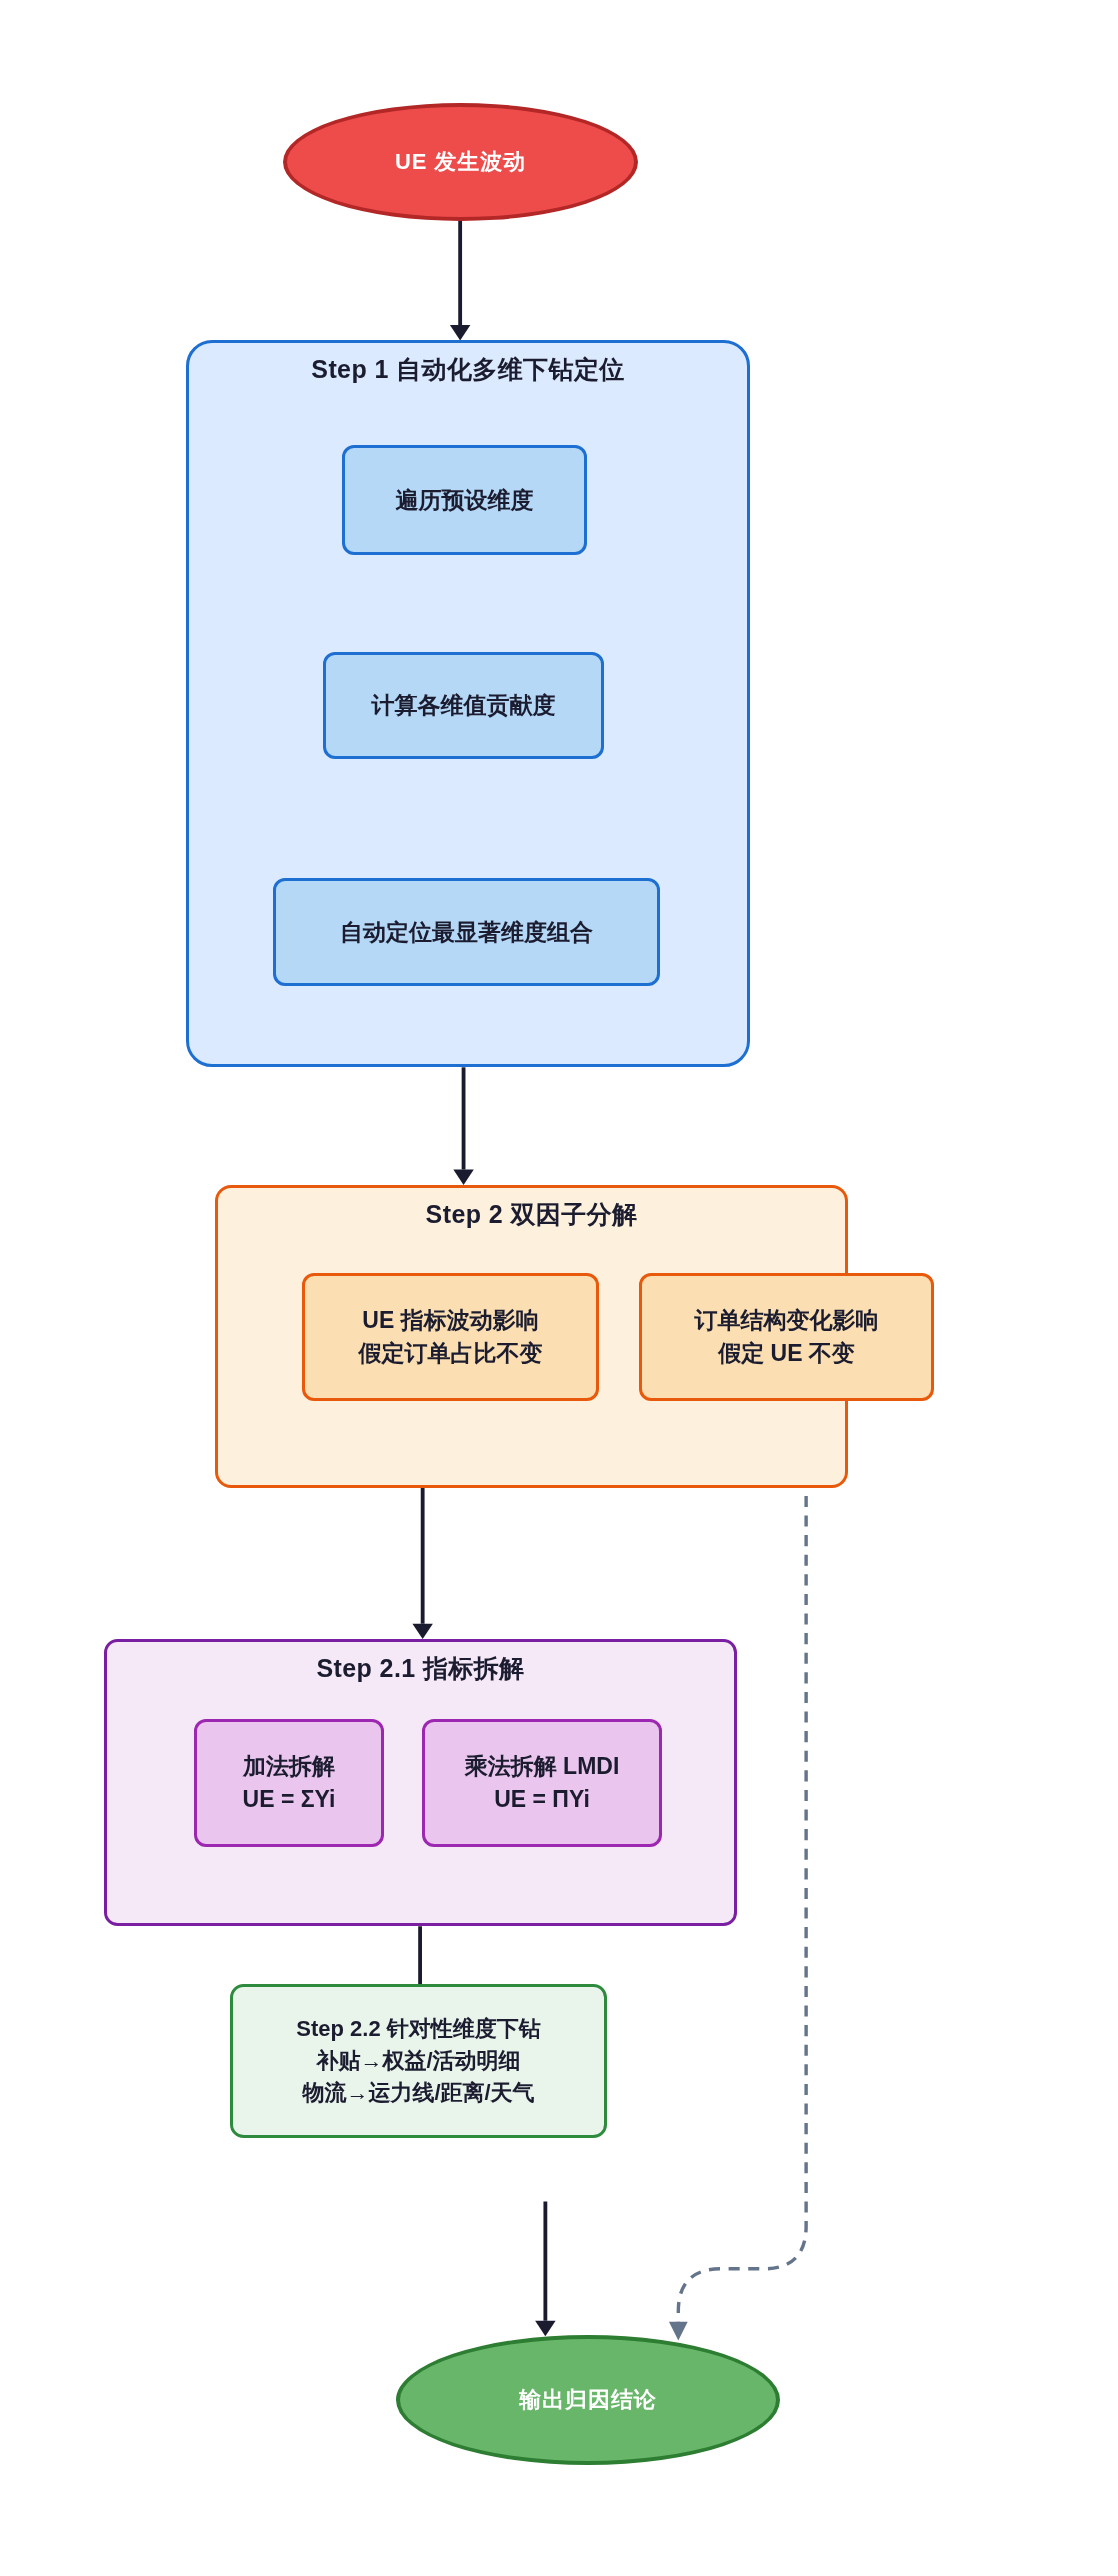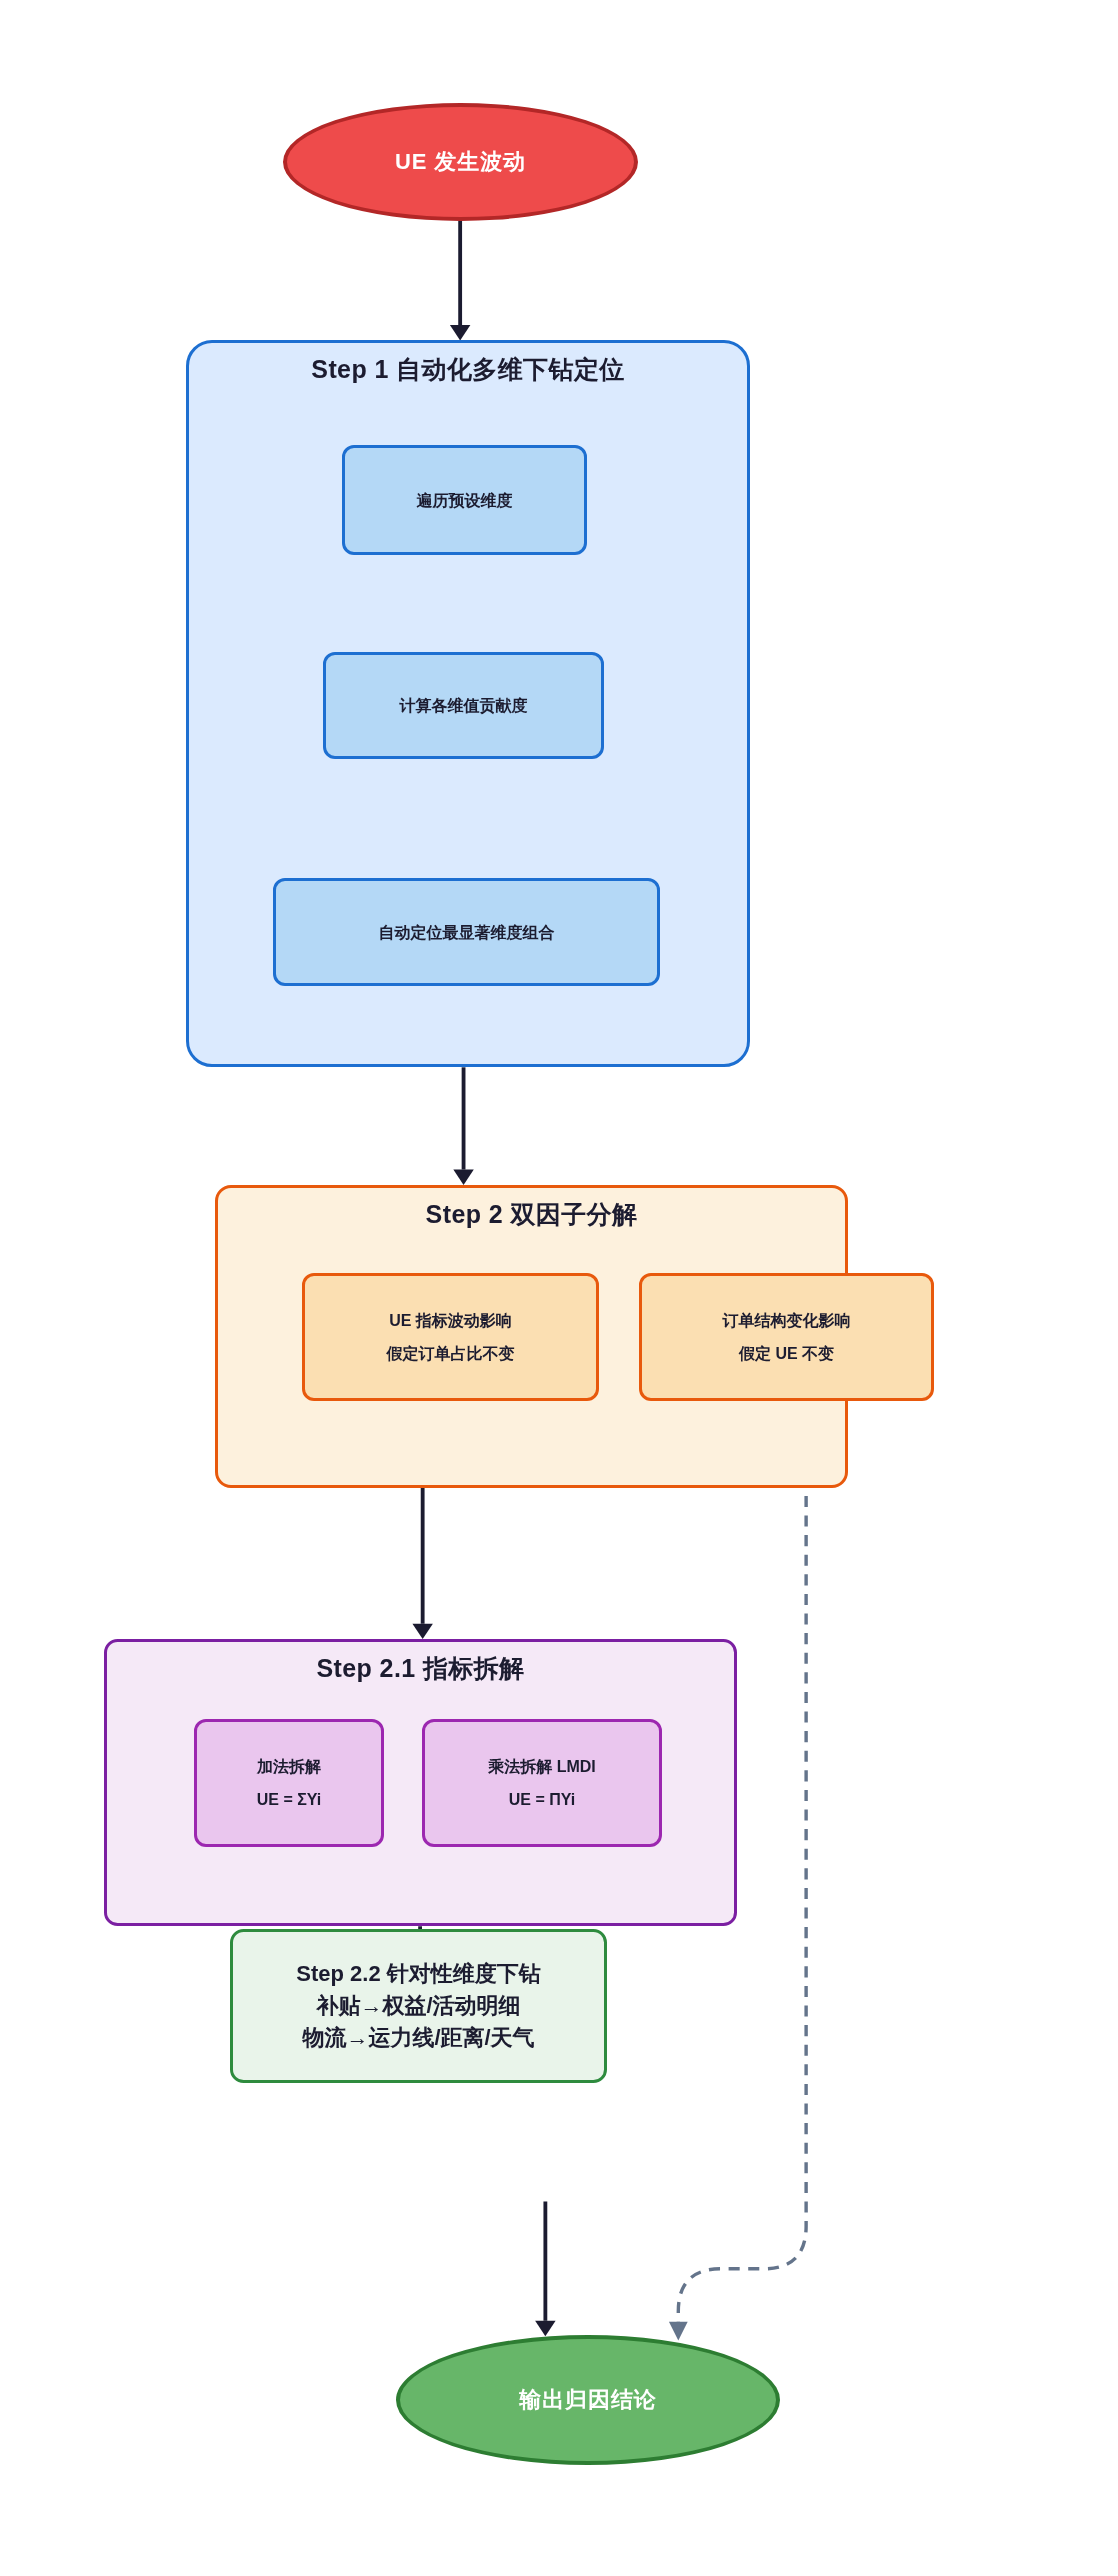--- a/index.html
+++ b/index.html
@@ -22,21 +22,21 @@
   .ctitle{
     position:absolute;left:0;right:0;top:10.2px;text-align:center;
     font-size:25px;font-weight:700;color:var(--text-color);letter-spacing:0.4px;
   }
 
   .node{
     position:absolute;box-sizing:border-box;
     display:flex;flex-direction:column;align-items:center;justify-content:center;
     border-style:solid;border-width:3.4px;border-radius:12px;
     text-align:center;color:var(--text-color);
-    font-size:16px;font-weight:600;line-height:33px;
+    font-size:23px;font-weight:600;line-height:33px;
   }
   .node.blue-node{background:var(--blue-node-fill);border-color:var(--blue-stroke);}
   .node.orange-node{background:var(--orange-node-fill);border-color:var(--orange-stroke);}
   .node.purple-node{background:var(--purple-node-fill);border-color:var(--purple-node-stroke);}
   .node.green-node{background:var(--green-node-fill);border-color:var(--green-stroke);border-radius:13.6px;font-size:22px;line-height:32px;}
   .node .formula{font-weight:700;}
 
   .ellipse{
     position:absolute;box-sizing:border-box;border-radius:50%;
     display:flex;align-items:center;justify-content:center;
@@ -112,21 +112,21 @@
     <div class="node purple-node" style="left:87px;top:77px;width:190px;height:128px;">
       <span>加法拆解</span>
       <span class="formula">UE = ΣYi</span>
     </div>
     <div class="node purple-node" style="left:315px;top:77px;width:240px;height:128px;">
       <span>乘法拆解 LMDI</span>
       <span class="formula">UE = ΠYi</span>
     </div>
   </div>
 
-  <div class="node green-node" style="left:230px;top:1929px;width:377px;height:154px;">
+  <div class="node green-node" style="left:230px;top:1984px;width:377px;height:154px;">
     <span><b>Step 2.2</b><span> 针对性维度下钻</span></span>
     <span>补贴→权益/活动明细</span>
     <span>物流→运力线/距离/天气</span>
   </div>
 
   <div class="ellipse end" style="left:396px;top:2335px;width:384px;height:130px;">
     <span>输出归因结论</span>
   </div>
 
 </div>

